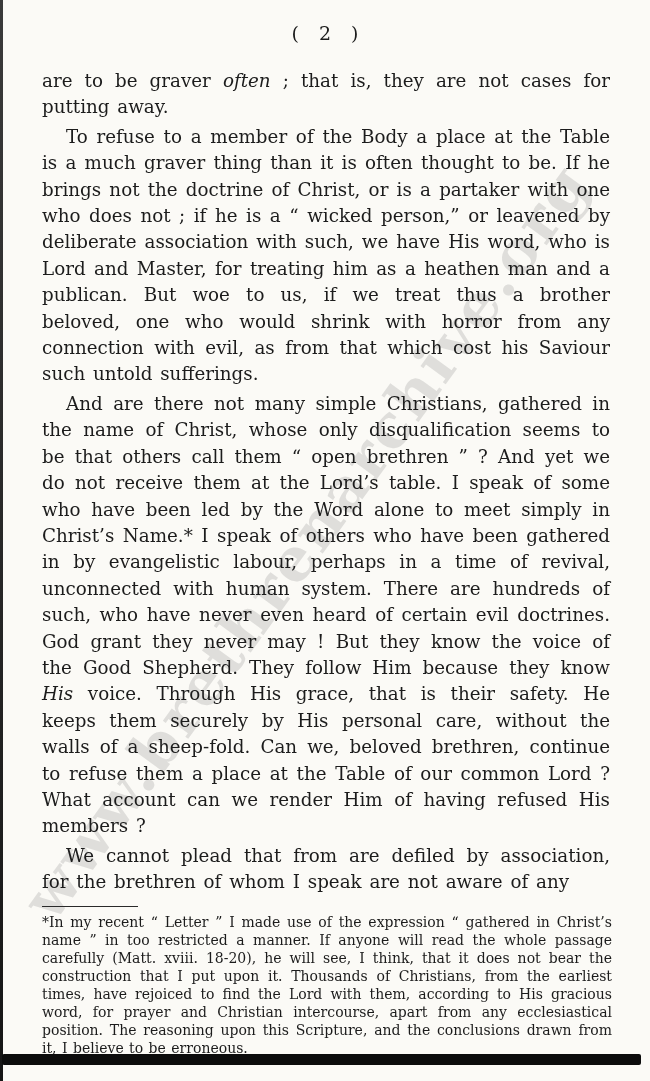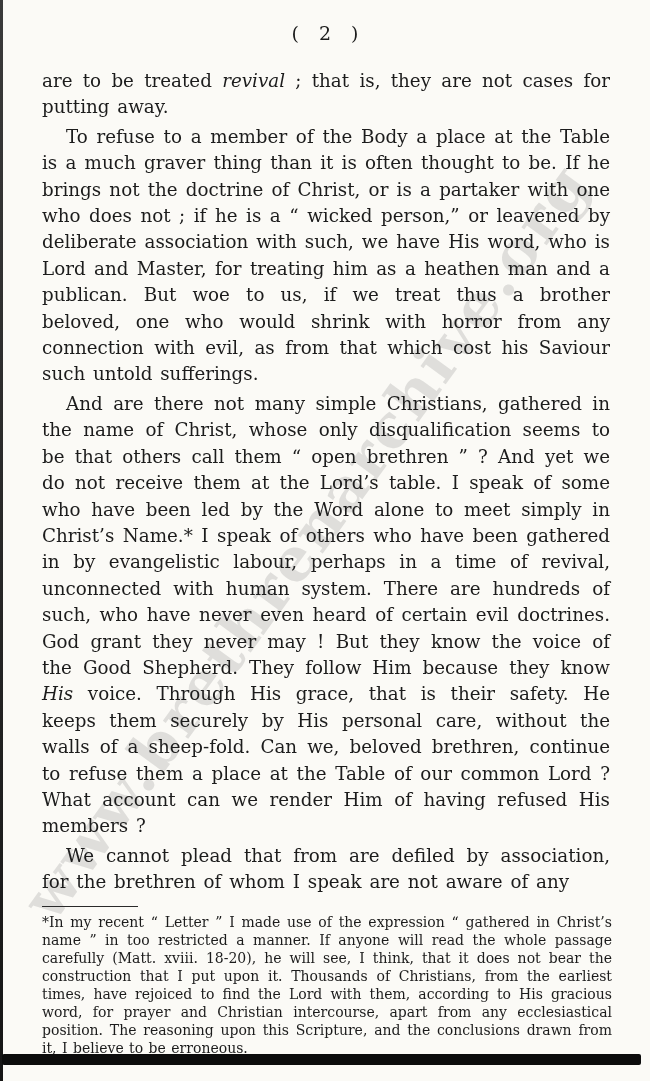--- a/index.html
+++ b/index.html
@@ -82,21 +82,21 @@
 </style>
 </head>
 <body>
 
 <div class="watermark">www.brethrenarchive.org</div>
 
 <div class="page-number">( 2 )</div>
 
 <div class="text-block">
 
-<p class="para"><span>are to be treated </span><em>revival</em><span> ; that is, they are not cases for putting away.</span></p>
+<p class="para"><span>are to be graver </span><em>often</em><span> ; that is, they are not cases for putting away.</span></p>
     <p class="para indent"><span>To refuse to a member of the Body a place at the Table is a much graver thing than it is often thought to be. If he brings not the doctrine of Christ, or is a partaker with one who does not ; if he is a “ wicked person,” or leavened by deliberate association with such, we have His word, who is Lord and Master, for treating him as a heathen man and a publican. But woe to us, if we treat thus a brother beloved, one who would shrink with horror from any connection with evil, as from that which cost his Saviour such untold sufferings.</span></p>
     <p class="para indent"><span>And are there not many simple Christians, gathered in the name of Christ, whose only disqualification seems to be that others call them “ open brethren ” ? And yet we do not receive them at the Lord’s table. I speak of some who have been led by the Word alone to meet simply in Christ’s Name.* I speak of others who have been gathered in by evangelistic labour, perhaps in a time of revival, unconnected with human system. There are hundreds of such, who have never even heard of certain evil doctrines. God grant they never may ! But they know the voice of the Good Shepherd. They follow Him because they know </span><em>His</em><span> voice. Through His grace, that is their safety. He keeps them securely by His personal care, without the walls of a sheep-fold. Can we, beloved brethren, continue to refuse them a place at the Table of our common Lord ? What account can we render Him of having refused His members ?</span></p>
     <p class="para indent"><span>We cannot plead that from are defiled by association, for the brethren of whom I speak are not aware of any</span></p>
   </div>
 
 <hr class="footnote-rule">
 
 <div class="footnote">*In my recent “ Letter ” I made use of the expression “ gathered in Christ’s name ” in too restricted a manner. If anyone will read the whole passage carefully (Matt. xviii. 18-20), he will see, I think, that it does not bear the construction that I put upon it. Thousands of Christians, from the earliest times, have rejoiced to find the Lord with them, according to His gracious word, for prayer and Christian intercourse, apart from any ecclesiastical position. The reasoning upon this Scripture, and the conclusions drawn from it, I believe to be erroneous.</div>
 
 <div class="edge-left"></div>

